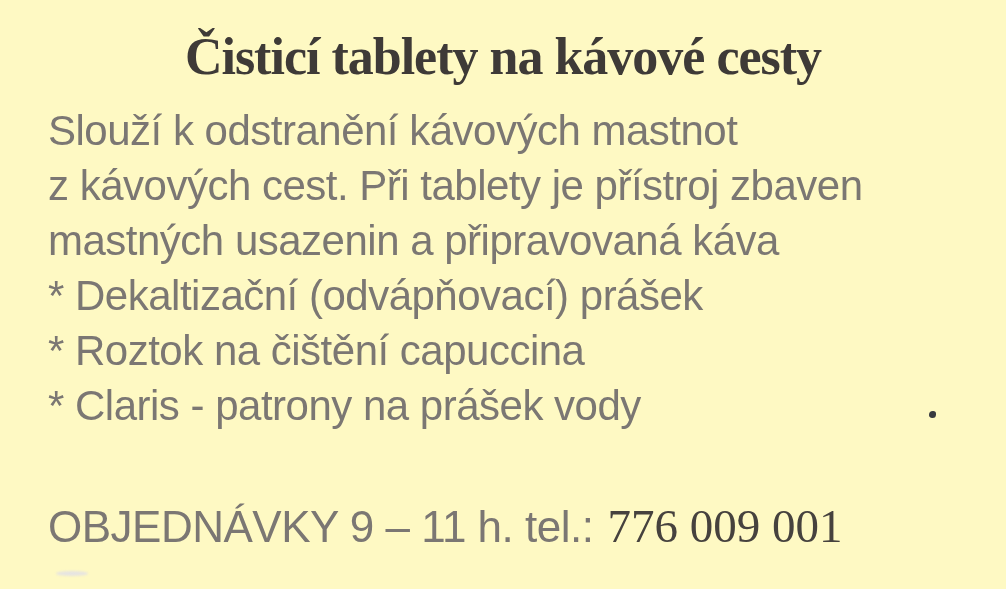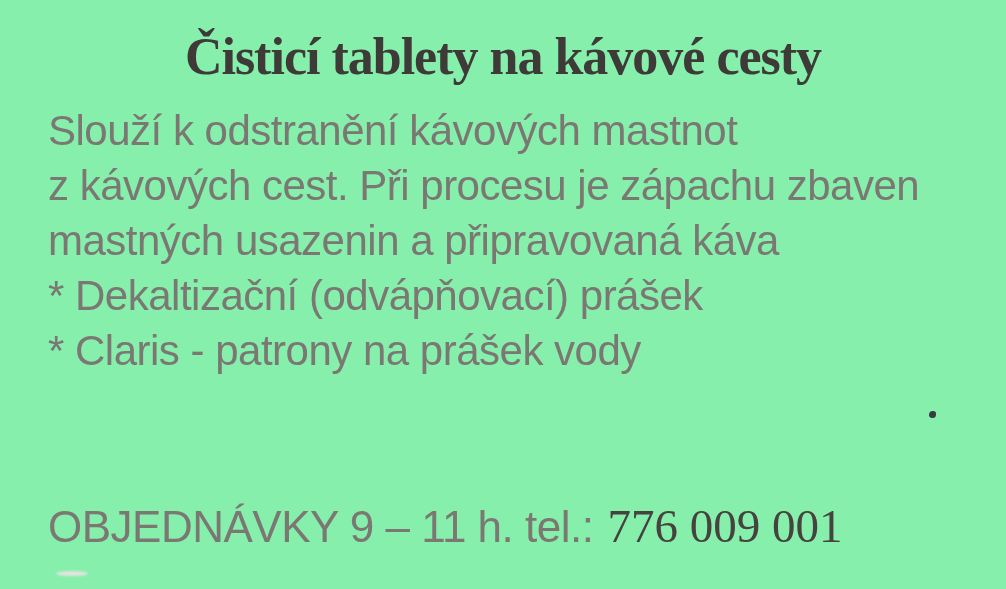--- a/index.html
+++ b/index.html
@@ -4,21 +4,21 @@
 <style>
   html, body {
     margin: 0;
     padding: 0;
     background: #ffffff;
   }
   .card {
     position: relative;
     width: 1006px;
     height: 589px;
-    background: #86efac;
+    background: #fef9c3;
     overflow: hidden;
     font-family: "Liberation Sans", sans-serif;
   }
   .title {
     position: absolute;
     top: 28px;
     left: 0;
     width: 100%;
     margin: 0;
     text-align: center;
@@ -81,23 +81,24 @@
 </style>
 </head>
 <body>
 
 <div class="card">
 
   <h1 class="title">Čisticí tablety na kávové cesty</h1>
 
   <div class="body-text">
     <div class="line">Slouží k odstranění kávových mastnot</div>
-    <div class="line">z kávových cest. Při procesu je zápachu zbaven</div>
+    <div class="line">z kávových cest. Při tablety je přístroj zbaven</div>
     <div class="line">mastných usazenin a připravovaná káva</div>
     <div class="line">* Dekaltizační (odvápňovací) prášek</div>
+    <div class="line">* Roztok na čištění capuccina</div>
     <div class="line">* Claris - patrony na prášek vody</div>
   </div>
 
   <div class="footer">
     <span>OBJEDNÁVKY 9 – 11 h. tel.:</span><span class="phone">776 009 001</span>
   </div>
 
   <div class="speck"></div>
   <div class="smudge"></div>
 

